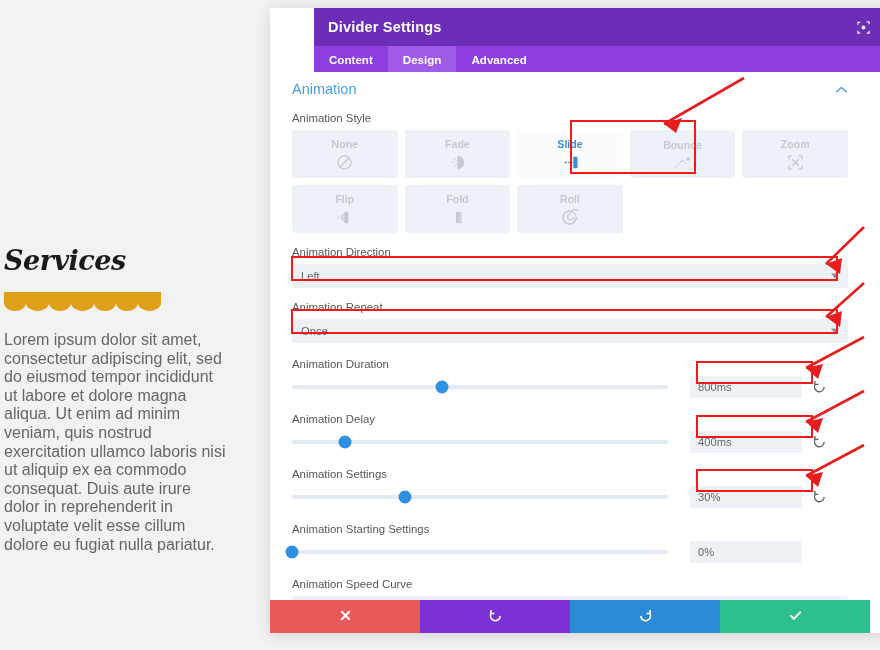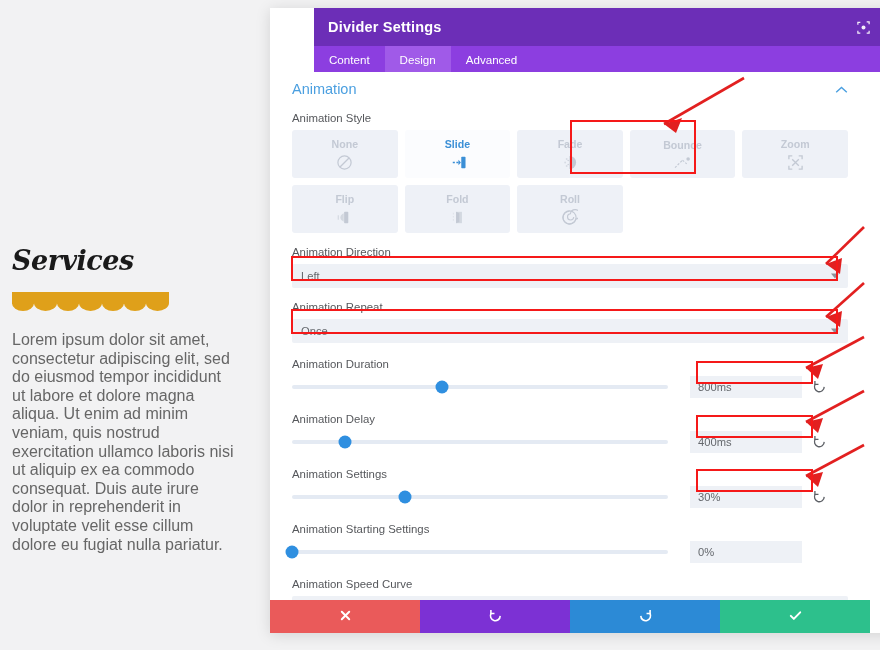--- a/index.html
+++ b/index.html
@@ -9,21 +9,21 @@
     font-family:"Liberation Sans", sans-serif;
     overflow:hidden;position:relative;
   }
 
   
   #left-content{
     position:absolute;left:0;top:0;width:270px;height:650px;
     background:#f2f2f3;
   }
   #services-block{
-    position:absolute;left:12px;top:245px;width:222px;
+    position:absolute;left:4px;top:245px;width:222px;
   }
   #services-title{
     font-family:"DejaVu Serif", serif;
     font-style:italic;font-weight:bold;
     font-size:27px;color:#1a1a1a;
     letter-spacing:-0.5px;
     margin:0 0 16px 0;
   }
   #divider-shape{
     width:157px;height:19px;position:relative;margin-bottom:20px;
@@ -60,21 +60,21 @@
     color:#fff;font-size:14.5px;font-weight:bold;letter-spacing:0.2px;
   }
   #header-actions{position:absolute;right:12px;top:0;height:38px;display:flex;align-items:center;gap:16px;}
   .hdr-icon{width:15px;height:15px;opacity:.92;display:block;}
 
   #panel-tabs{
     height:26px;background:#8c3ee0;display:flex;align-items:stretch;
   }
   .tab{
     display:flex;align-items:center;padding:0 15px;
-    color:#ffffff;font-size:11.6px;font-weight:normal;cursor:pointer;
+    color:#ffffff;font-size:11.6px;font-weight:bold;cursor:pointer;
   }
   .tab.active{background:#a05ae8;}
 
   
   #panel-body{
     position:absolute;left:0;top:64px;width:600px;height:532px;
     background:#fff;overflow:hidden;
   }
   #section-head{
     display:flex;align-items:center;justify-content:space-between;
@@ -223,41 +223,41 @@
         <div class="style-cell">
           <span class="lbl">None</span>
           <span>
             <svg width="17" height="17" viewBox="0 0 18 18" fill="none" stroke="#c3c9d4" stroke-width="1.3">
               <circle cx="9" cy="9" r="7"></circle>
                 <path d="M4 14L14 4"></path>
             </svg>
           </span>
         </div>
 
-        <div class="style-cell selected">
-          <span class="lbl">Slide</span>
-          <span>
-            <svg width="21" height="17" viewBox="0 0 22 18">
-              <rect x="15" y="3" width="4.5" height="12" rx="0.8" fill="#3b8fd6"></rect>
-              <path d="M6 9h7" stroke="#3b8fd6" stroke-width="1.5" stroke-dasharray="2.2 1.6"></path>
-              <path d="M12 6.2L14.6 9 12 11.8z" fill="#3b8fd6"></path>
-            </svg>
-          </span>
-        </div>
-
         <div class="style-cell">
           <span class="lbl">Fade</span>
           <span>
             <svg width="17" height="17" viewBox="0 0 18 18">
               <path d="M9 2a7 7 0 010 14z" fill="#c3c9d4"></path>
               <circle cx="6" cy="5.3" r="1" fill="#d6dbe3"></circle>
               <circle cx="4.4" cy="9" r="1" fill="#d6dbe3"></circle>
               <circle cx="6" cy="12.7" r="1" fill="#d6dbe3"></circle>
               <circle cx="7.6" cy="7" r="0.8" fill="#c9cfd9"></circle>
               <circle cx="7.6" cy="11" r="0.8" fill="#c9cfd9"></circle>
+            </svg>
+          </span>
+        </div>
+
+        <div class="style-cell selected">
+          <span class="lbl">Slide</span>
+          <span>
+            <svg width="21" height="17" viewBox="0 0 22 18">
+              <rect x="15" y="3" width="4.5" height="12" rx="0.8" fill="#3b8fd6"></rect>
+              <path d="M6 9h7" stroke="#3b8fd6" stroke-width="1.5" stroke-dasharray="2.2 1.6"></path>
+              <path d="M12 6.2L14.6 9 12 11.8z" fill="#3b8fd6"></path>
             </svg>
           </span>
         </div>
 
         <div class="style-cell">
           <span class="lbl">Bounce</span>
           <span>
             <svg width="19" height="15" viewBox="0 0 20 16" fill="none">
               <path d="M2 13.5L10 5.5" stroke="#c3c9d4" stroke-width="1.2" stroke-dasharray="2.4 1.6"></path>
               <path d="M10 5.5L14.5 9.5" stroke="#c3c9d4" stroke-width="1.2" stroke-dasharray="2.4 1.6"></path>

